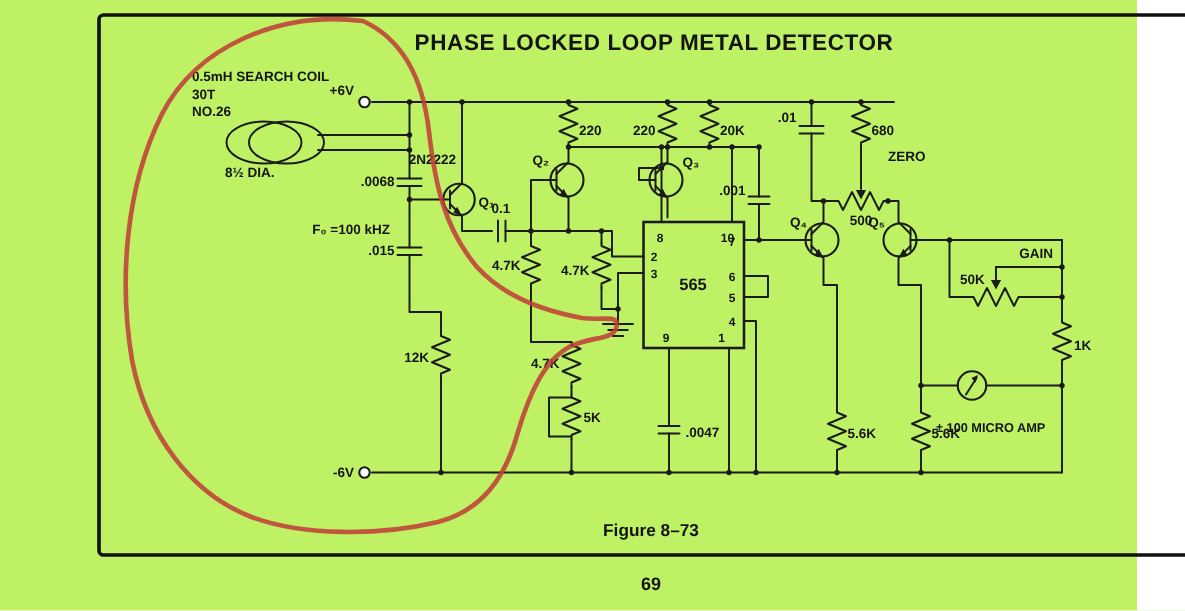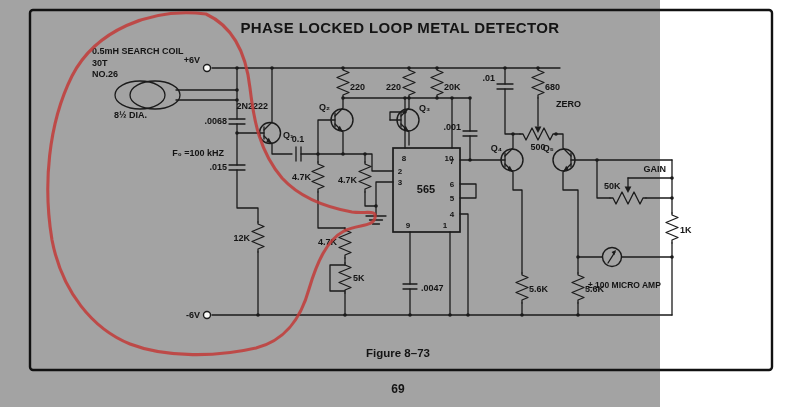--- a/index.html
+++ b/index.html
@@ -1,16 +1,16 @@
 <!DOCTYPE html>
 <html><head>
 <meta charset="utf-8">
 <style>
   html,body{margin:0;padding:0;background:#ffffff;}
-  .page{position:relative;width:660px;height:407px;background:#a3a3a3;font-family:"Liberation Sans",sans-serif;}
+  .page{position:relative;width:722px;height:407px;background:#bef264;font-family:"Liberation Sans",sans-serif;padding-left:36px;}
   svg{display:block;}
   .w{fill:none;stroke:#1b1b1b;stroke-width:1.3;stroke-linecap:round;stroke-linejoin:round;}
   .box{fill:none;stroke:#1b1b1b;stroke-width:1.7;}
   .border{fill:none;stroke:#111;stroke-width:2.4;}
   .tr{fill:none;stroke:#1b1b1b;stroke-width:1.4;}
   .term{fill:#fcfcfa;stroke:#1b1b1b;stroke-width:1.4;}
   .dot{fill:#1b1b1b;}
   .arrow{fill:#1b1b1b;stroke:none;}
   text{fill:#141414;}
   .lbl{font:700 9px "Liberation Sans",sans-serif;}

